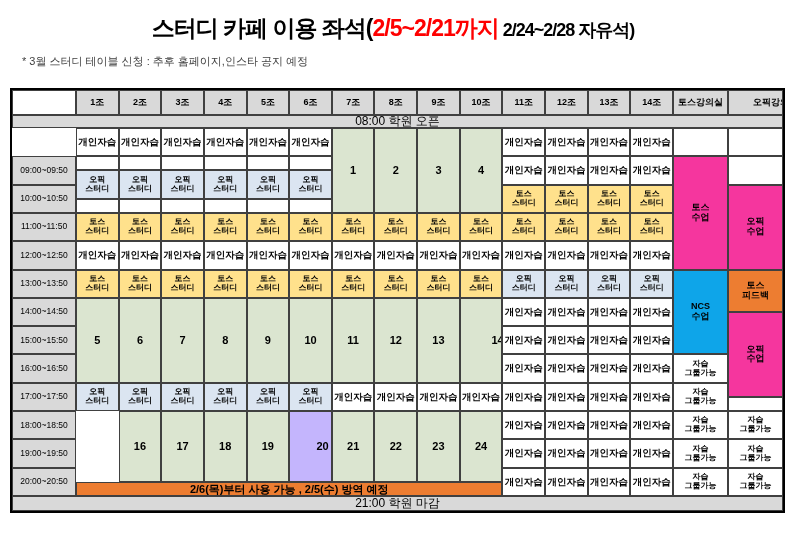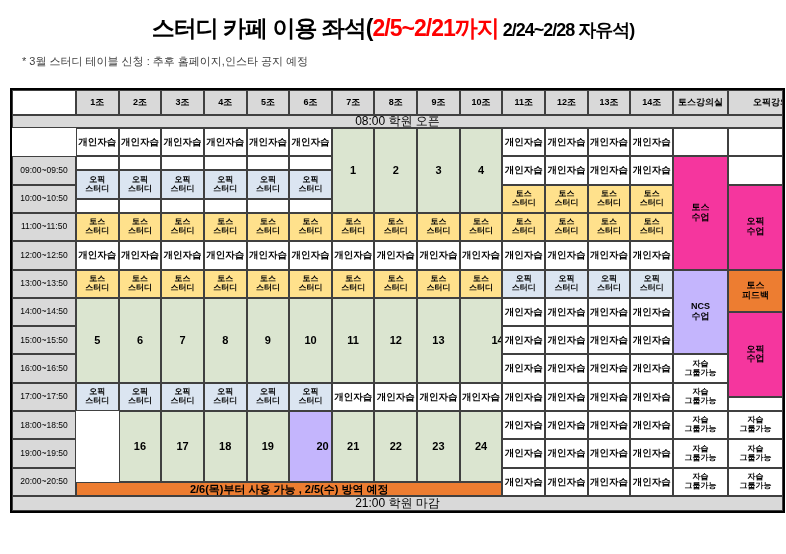--- a/index.html
+++ b/index.html
@@ -250,21 +250,21 @@
       <div class="cell t-p" style="grid-area: 15 / 15 / span 2 / span 1; background: rgb(255, 255, 255);">개인자습</div>
       <div class="cell t-p" style="grid-area: 17 / 15 / span 2 / span 1; background: rgb(255, 255, 255);">개인자습</div>
       <div class="cell t-p" style="grid-area: 19 / 15 / span 2 / span 1; background: rgb(255, 255, 255);">개인자습</div>
       <div class="cell t-p" style="grid-area: 21 / 15 / span 2 / span 1; background: rgb(255, 255, 255);">개인자습</div>
       <div class="cell t-p" style="grid-area: 23 / 15 / span 2 / span 1; background: rgb(255, 255, 255);">개인자습</div>
       <div class="cell t-p" style="grid-area: 25 / 15 / span 2 / span 1; background: rgb(255, 255, 255);">개인자습</div>
       <div class="cell t-p" style="grid-area: 27 / 15 / span 2 / span 1; background: rgb(255, 255, 255);">개인자습</div>
       <div class="cell t-e" style="grid-area: 3 / 16 / span 2 / span 1; background: rgb(255, 255, 255);"></div>
       <div class="cell t-tc" style="grid-area: 5 / 16 / span 8 / span 1; background: rgb(245, 54, 158);">토스
 수업</div>
-      <div class="cell t-ncs" style="grid-area: 13 / 16 / span 6 / span 1; background: #c4b5fd;">NCS
+      <div class="cell t-ncs" style="grid-area: 13 / 16 / span 6 / span 1; background: #0ea5e9;">NCS
 수업</div>
       <div class="cell t-sg" style="grid-area: 19 / 16 / span 2 / span 1; background: rgb(255, 255, 255);">자습
 그룹가능</div>
       <div class="cell t-sg" style="grid-area: 21 / 16 / span 2 / span 1; background: rgb(255, 255, 255);">자습
 그룹가능</div>
       <div class="cell t-sg" style="grid-area: 23 / 16 / span 2 / span 1; background: rgb(255, 255, 255);">자습
 그룹가능</div>
       <div class="cell t-sg" style="grid-area: 25 / 16 / span 2 / span 1; background: rgb(255, 255, 255);">자습
 그룹가능</div>
       <div class="cell t-sg" style="grid-area: 27 / 16 / span 2 / span 1; background: rgb(255, 255, 255);">자습

